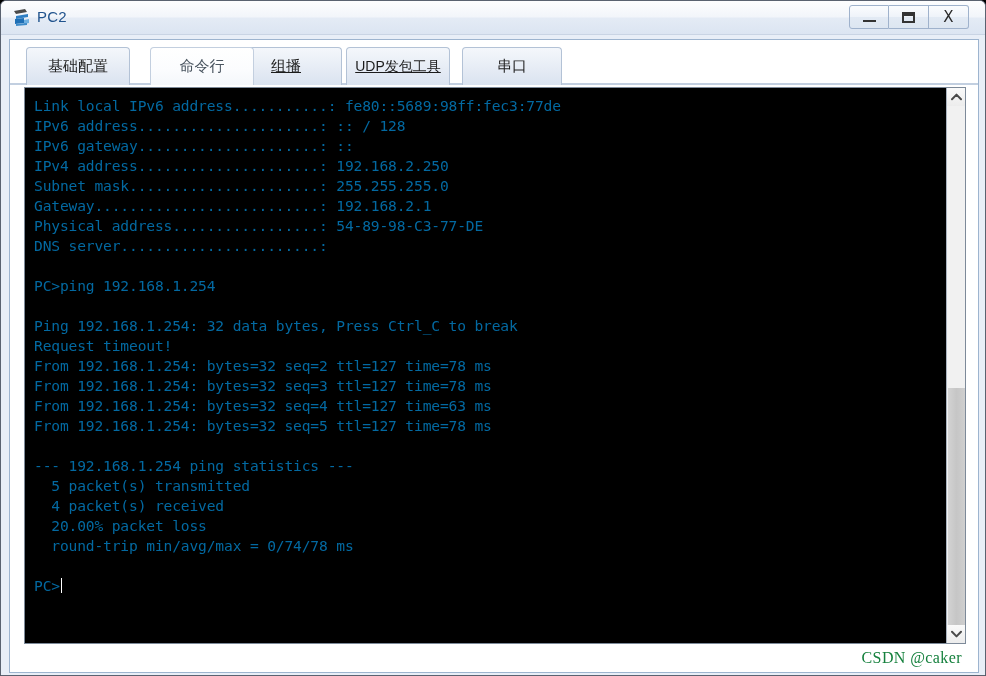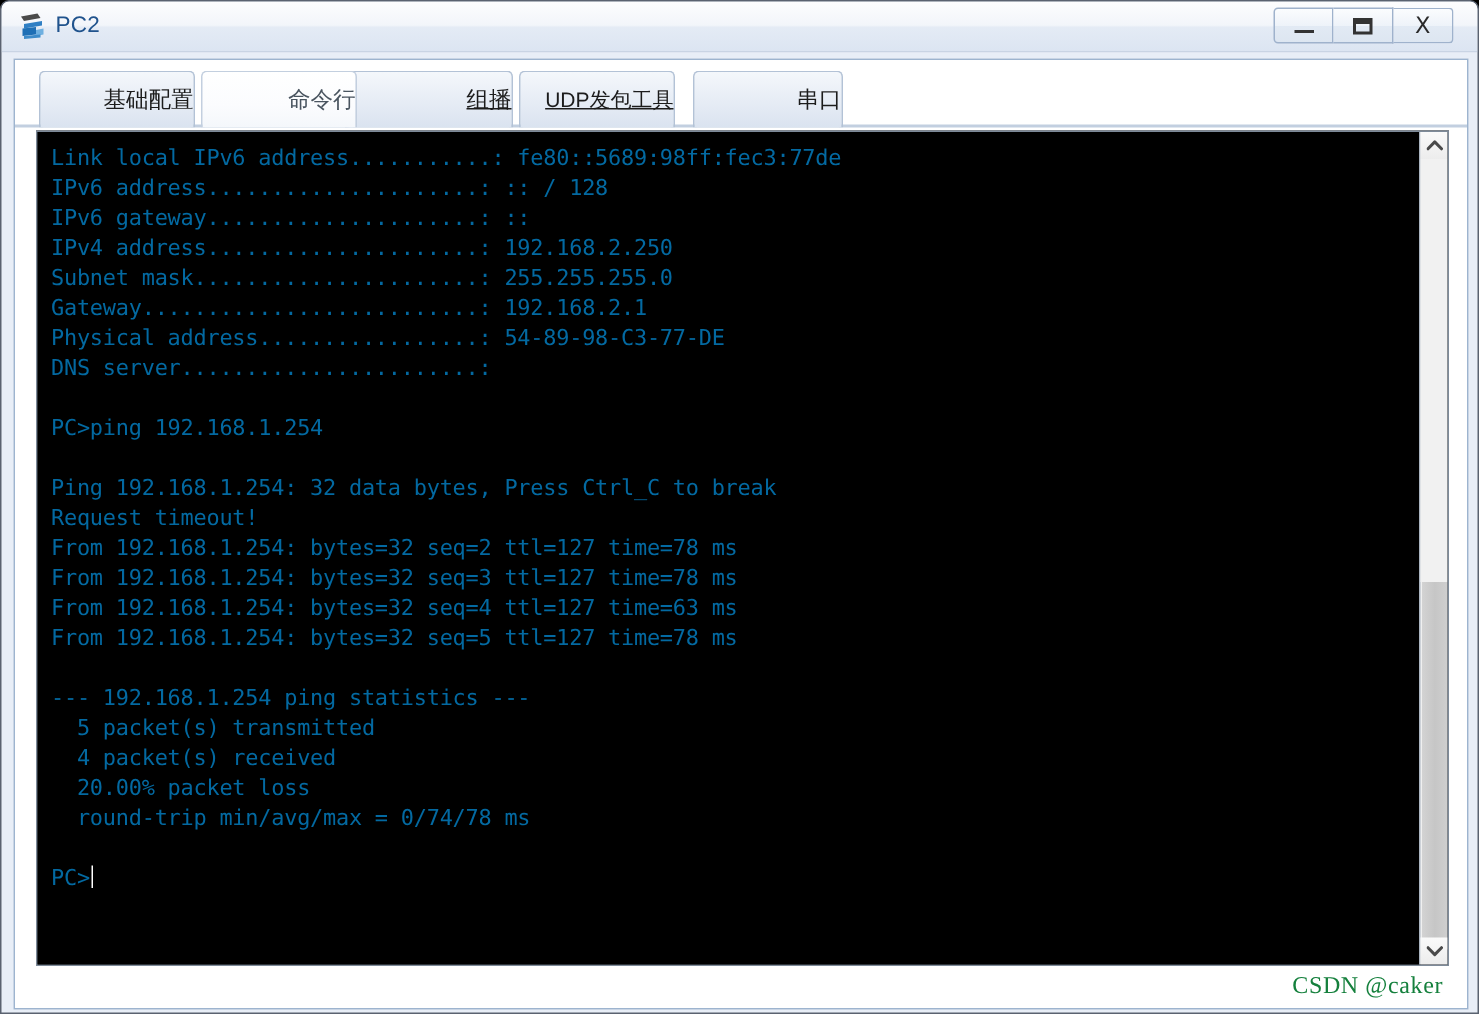--- a/index.html
+++ b/index.html
@@ -83,34 +83,34 @@
     background: #c2cfe0;
   }
   .tab {
     position: absolute;
     top: 7px;
     height: 38px;
     background: linear-gradient(to bottom, #f4f7fb 0%, #e6ecf5 55%, #dae3f0 100%);
     border: 1px solid #b3c2d6;
     border-bottom: none;
     border-radius: 4px 4px 0 0;
-    display: flex; align-items: center; justify-content: flex-end;
+    display: flex; align-items: center; justify-content: center;
     font-size: 15px;
     color: #1c1c1c;
     cursor: pointer;
     z-index: 1;
   }
   .tab.active {
     background: linear-gradient(to bottom, #ffffff 0%, #fbfcfe 60%, #f4f7fb 100%);
     border-color: #c3cfdf;
     color: #4a5560;
     z-index: 2;
   }
   #tab-0 { left: 16px;  width: 104px; }
-  #tab-1 { left: 124px; width: 104px; }
+  #tab-1 { left: 140px; width: 104px; }
   #tab-2 { left: 220px; width: 112px; text-decoration: underline; }
   #tab-3 { left: 336px; width: 104px; font-size: 14px; text-decoration: underline; }
   #tab-4 { left: 452px; width: 100px; }
 
   
   #terminal-wrap {
     position: absolute;
     left: 14px; top: 47px;
     width: 942px; height: 557px;
     border: 1px solid #7d8a99;

